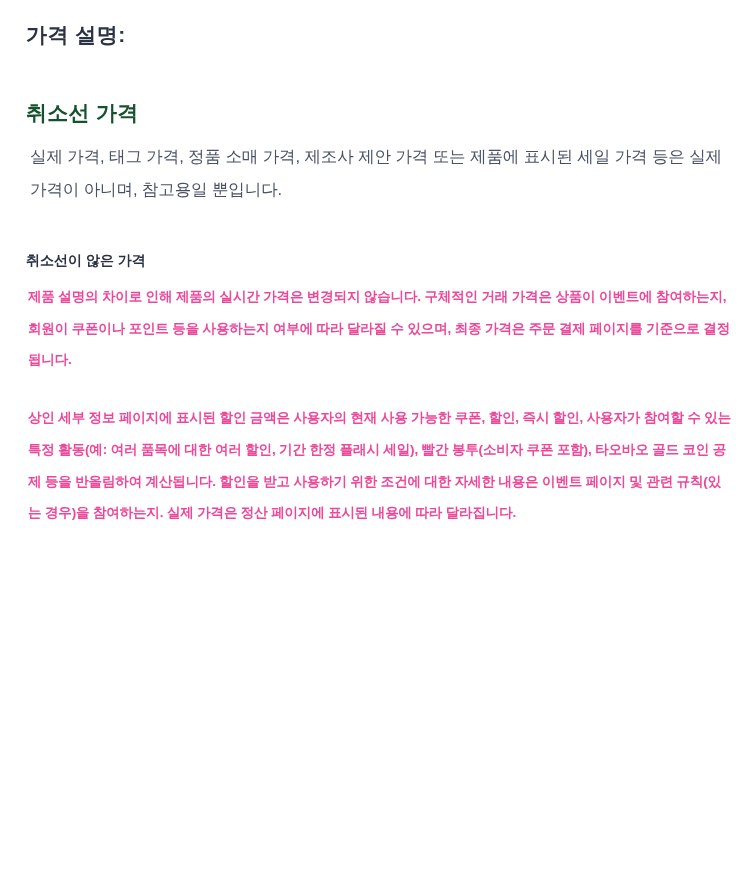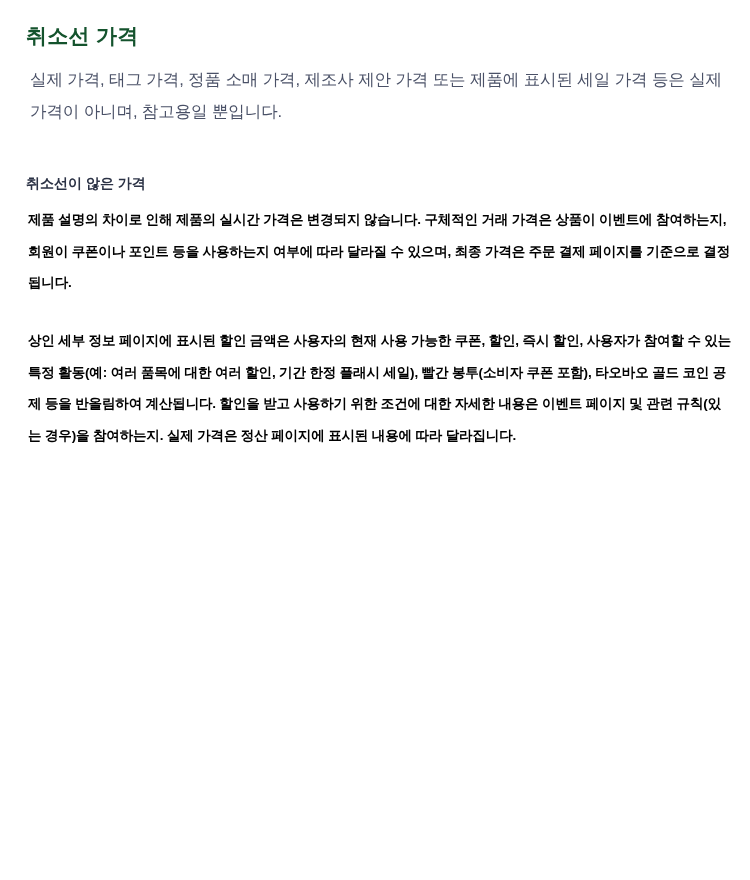--- a/index.html
+++ b/index.html
@@ -49,40 +49,41 @@
   .section-heading-sub {
     font-size: 14px;
     font-weight: bold;
     color: #2b3245;
     margin: 0 0 12px 0;
     line-height: 1.3;
   }
   .body-paragraph {
     font-size: 13.5px;
     font-weight: bold;
-    color: #000000;
+    color: #ec4899;
     line-height: 2.35;
     margin: 0 0 0 0;
     letter-spacing: -0.15px;
   }
   .gap-lg {
     height: 26px;
   }
   .gap-md {
     height: 18px;
   }
   .block-indent {
     margin-left: 2px;
   }
 </style>
 </head>
 <body>
 
 <div class="page">
 
+  <h1 class="doc-title">가격 설명:</h1>
 
   <h2 class="section-heading-main">취소선 가격</h2>
 
   <p class="lead-paragraph">실제 가격, 태그 가격, 정품 소매 가격, 제조사 제안 가격 또는 제품에 표시된 세일 가격 등은 실제 가격이 아니며, 참고용일 뿐입니다.</p>
 
   <h3 class="section-heading-sub">취소선이 않은 가격</h3>
 
   <p class="body-paragraph block-indent">제품 설명의 차이로 인해 제품의 실시간 가격은 변경되지 않습니다. 구체적인 거래 가격은 상품이 이벤트에 참여하는지, 회원이 쿠폰이나 포인트 등을 사용하는지 여부에 따라 달라질 수 있으며, 최종 가격은 주문 결제 페이지를 기준으로 결정됩니다.</p>
 
   <div class="gap-lg"></div>

